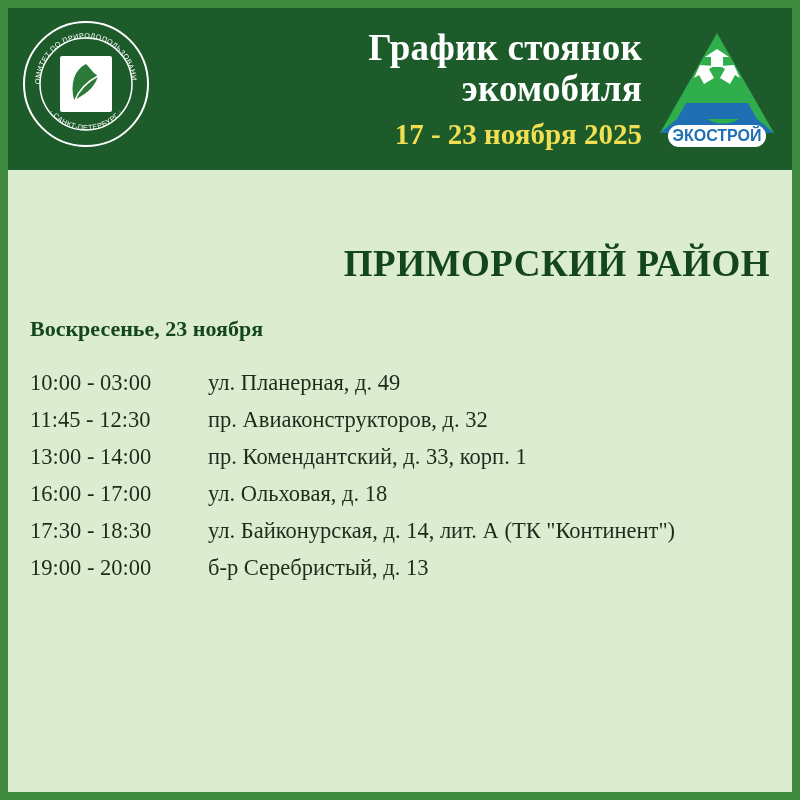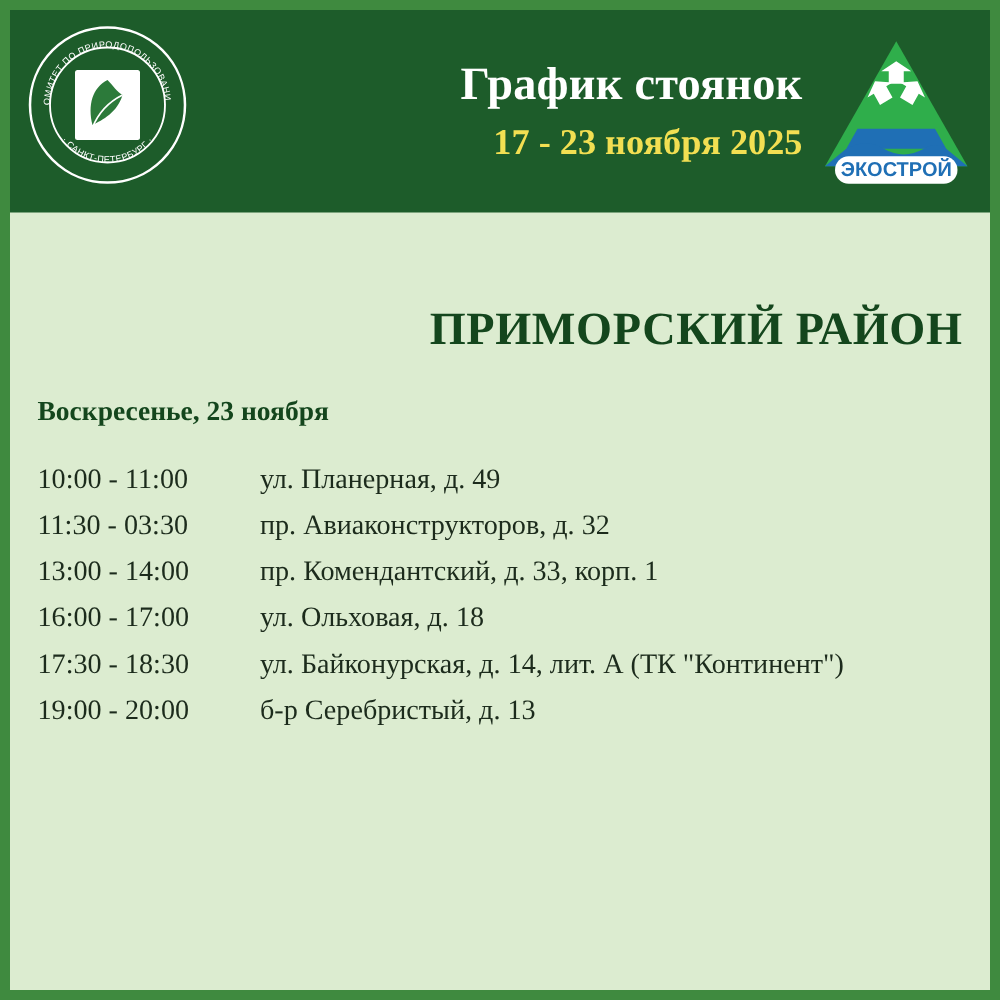--- a/index.html
+++ b/index.html
@@ -145,20 +145,21 @@
             <textPath href="#ringBot" startOffset="50%" text-anchor="middle">· САНКТ-ПЕТЕРБУРГ ·</textPath>
           </text>
           <rect x="38" y="36" width="52" height="56" rx="2" fill="#ffffff"></rect>
           <path d="M 64 44 C 52 50, 48 64, 52 80 C 60 76, 72 70, 76 56 C 72 54, 68 48, 64 44 Z" fill="#2c7a3a"></path>
           <path d="M 52 82 C 56 72, 64 62, 76 56" stroke="#ffffff" stroke-width="1.4" fill="none"></path>
         </svg>
       </div>
 
       <div class="header-title-wrap">
         <div class="header-title">График стоянок</div>
+        <div class="header-title">экомобиля</div>
         <div class="header-dates">17 - 23 ноября 2025</div>
       </div>
 
       <div class="ecologo">
         <svg viewBox="0 0 122 126" width="122" height="126">
           <path d="M61 4 L118 104 L4 104 Z" fill="#2fae4b"></path>
           <path d="M30 74 L92 74 L101 90 L21 90 Z" fill="#1f6fb5"></path>
           <path d="M21 90 q 16 -9 30 0 q 16 9 32 0 q 10 -6 18 0 L 118 104 L 4 104 Z" fill="#1f6fb5"></path>
           <g fill="#ffffff">
             <path d="M61 20 l12 8 -6 0 0 10 -12 0 0 -10 -6 0 z"></path>
@@ -171,25 +172,25 @@
       </div>
     </div>
 
     <div class="body">
       <div class="district">ПРИМОРСКИЙ РАЙОН</div>
       <div class="dayline">Воскресенье, 23 ноября</div>
 
       <table class="schedule">
         <tbody>
           <tr>
-            <td class="time">10:00 - 11:00</td>
+            <td class="time">10:00 - 03:00</td>
             <td class="addr">ул. Планерная, д. 49</td>
           </tr>
           <tr>
-            <td class="time">11:30 - 03:30</td>
+            <td class="time">11:45 - 12:30</td>
             <td class="addr">пр. Авиаконструкторов, д. 32</td>
           </tr>
           <tr>
             <td class="time">13:00 - 14:00</td>
             <td class="addr">пр. Комендантский, д. 33, корп. 1</td>
           </tr>
           <tr>
             <td class="time">16:00 - 17:00</td>
             <td class="addr">ул. Ольховая, д. 18</td>
           </tr>

